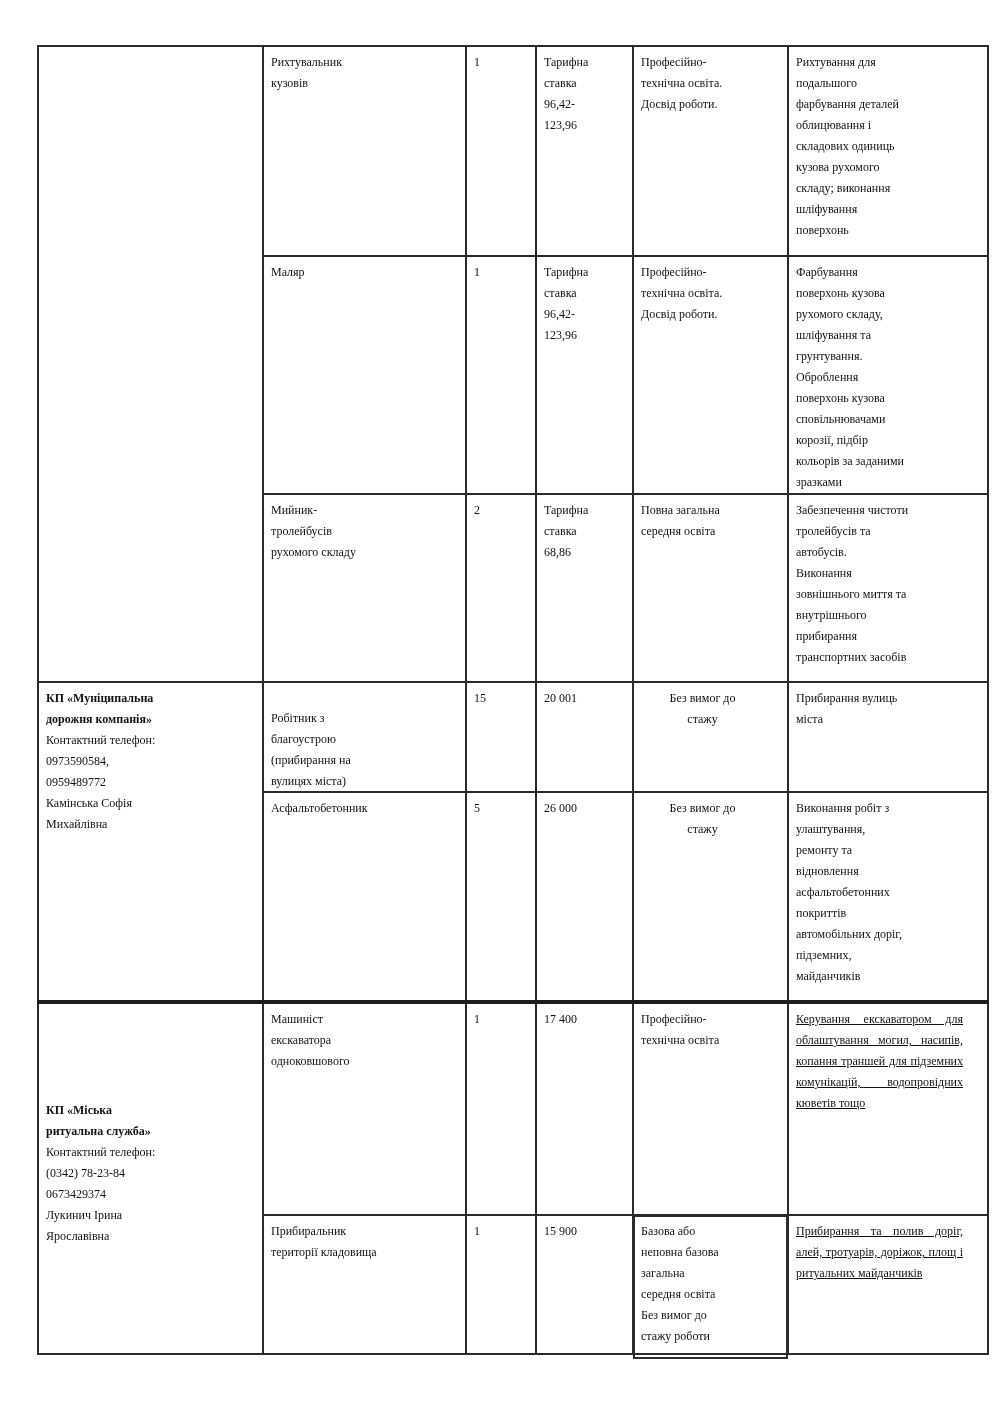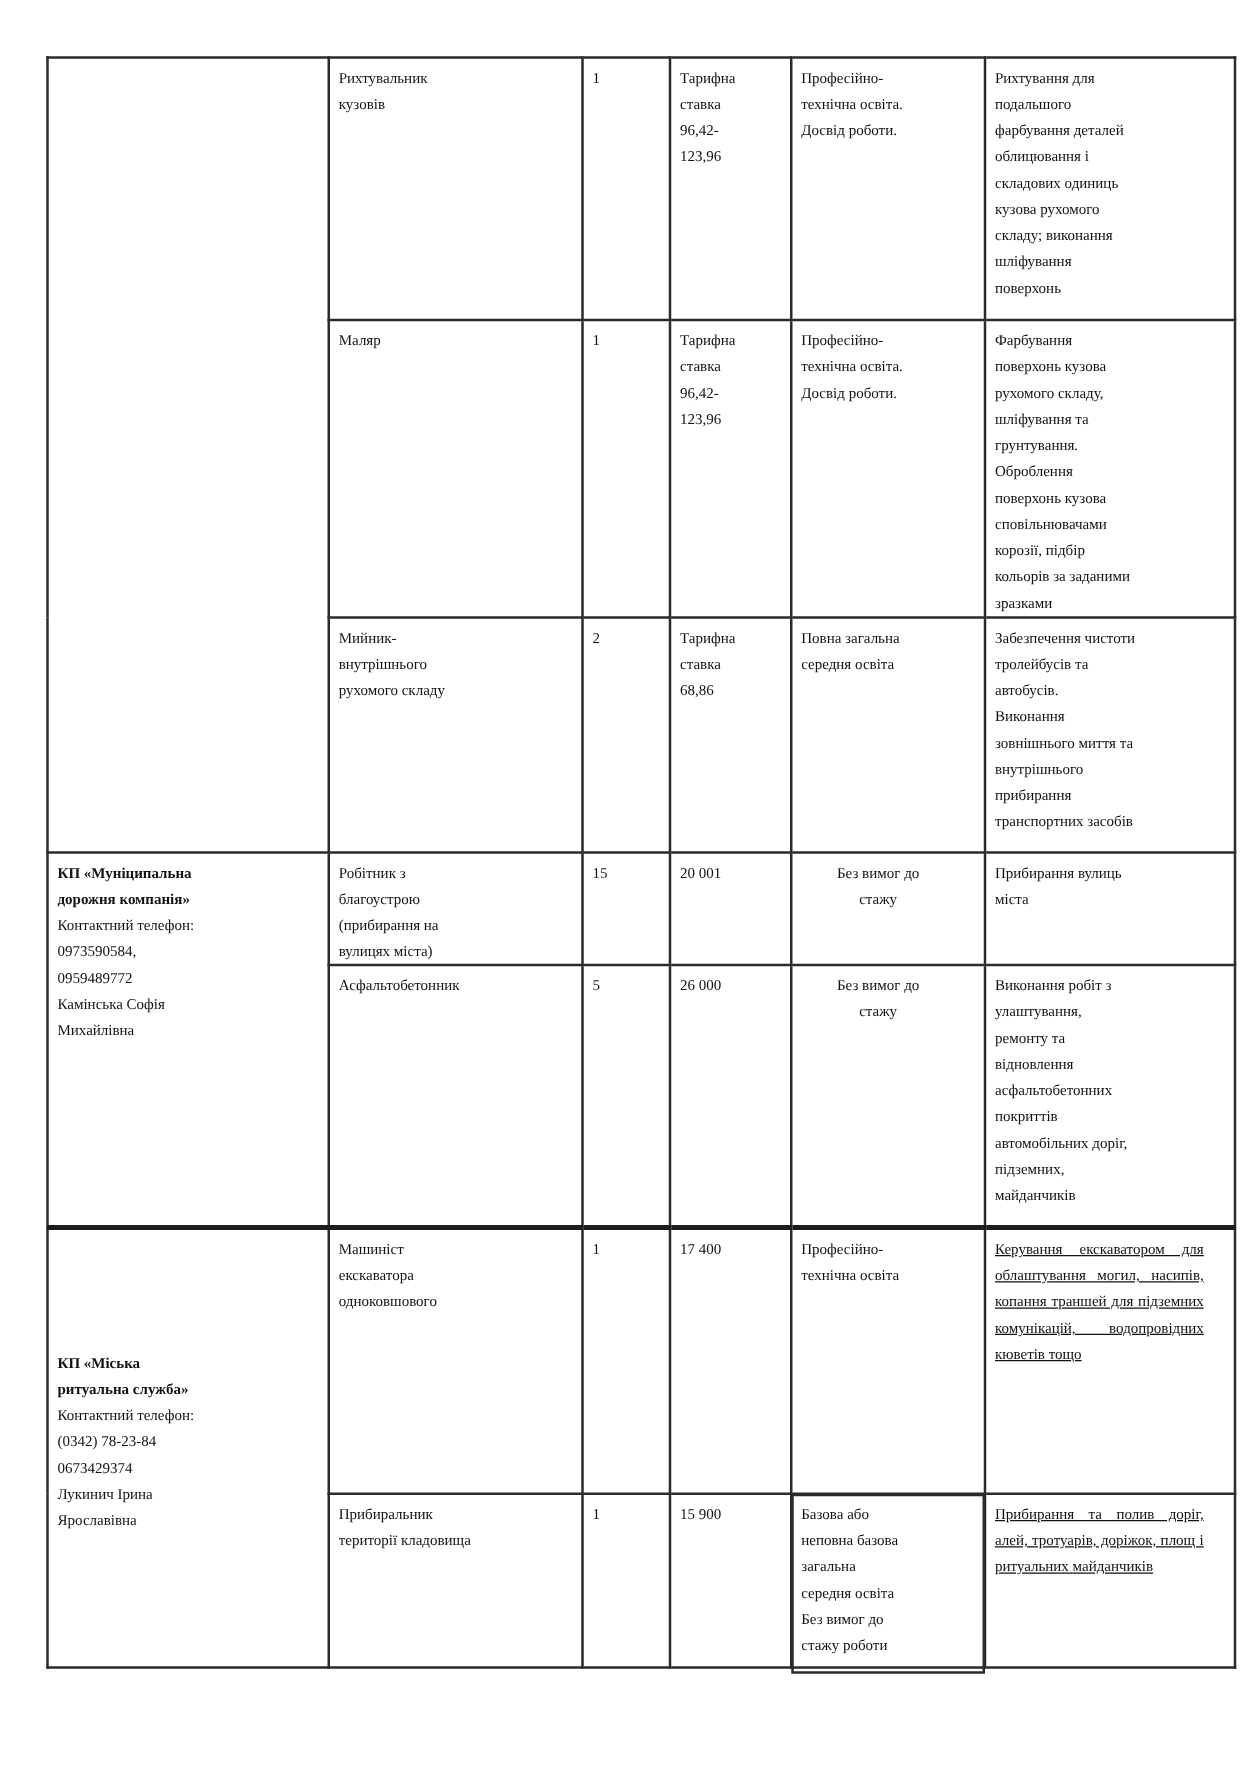--- a/index.html
+++ b/index.html
@@ -27,21 +27,21 @@
   .company-name{font-weight:bold;white-space:pre;}
   .company-contact{white-space:pre;}
   td.company2{padding-top:5px;}
   td.company3{padding-top:96px;}
   tr.sep td{border-top:4px solid #1d1d1d;margin-top:23px;}
   td.protrude{position:relative;}
   td.protrude::after{
     content:"";position:absolute;left:-1px;right:-1px;top:-1px;bottom:-6px;
     border:2px solid #2b2b2b;pointer-events:none;
   }
-  .clamp83{height:83px;overflow:visible;}
+  .clamp83{height:83px;overflow:visible;margin-top:20px;}
   .clamp128{height:128px;overflow:visible;}
 </style>
 </head>
 <body>
 
 <div class="page">
   <table class="vacancies">
     <colgroup>
       <col style="width:225px">
         <col style="width:203px">
@@ -114,21 +114,21 @@
 сповільнювачами
 корозії, підбір
 кольорів за заданими
 зразками</div>
           </td>
     </tr>
 
     <tr style="height:188px">
       <td>
             <div class="ct">Мийник-
-внутрішнього
+тролейбусів
 рухомого складу</div>
           </td>
       <td>
             <div class="ct">2</div>
           </td>
       <td>
             <div class="ct">Тарифна
 ставка
 68,86</div>
           </td>

